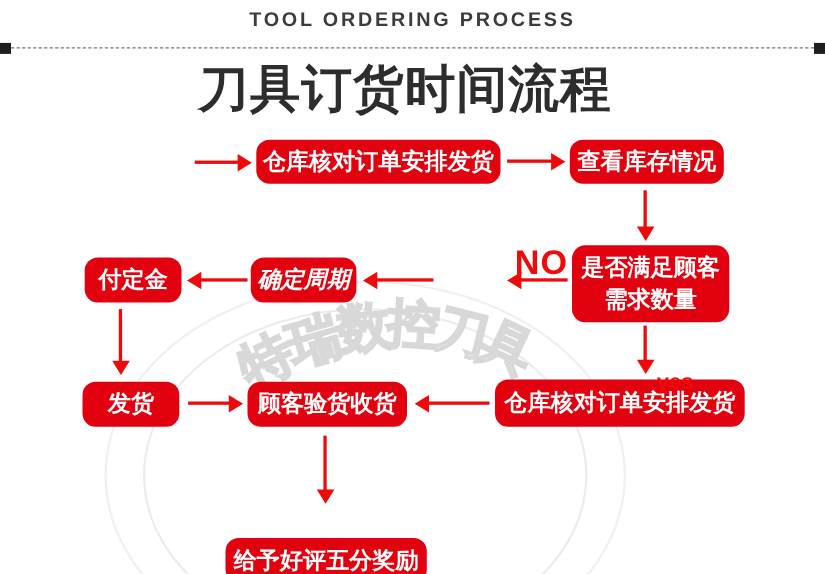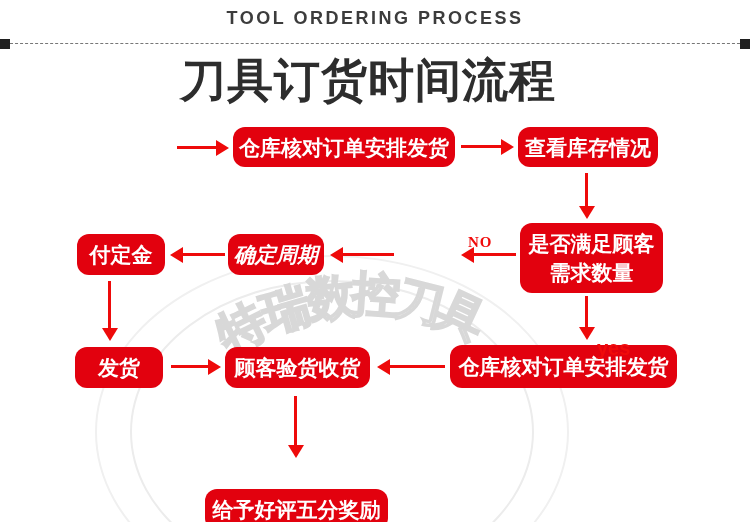--- a/index.html
+++ b/index.html
@@ -43,21 +43,21 @@
       border-top:8px solid transparent;border-bottom:8px solid transparent;
       border-right:13px solid #ee0a0a;}
   .v-arrow{width:16px;}
   .v-arrow .shaft{left:6px;width:3px;top:0;bottom:11px;}
   .v-arrow .head{position:absolute;bottom:0;left:0;width:0;height:0;
       border-left:8px solid transparent;border-right:8px solid transparent;
       border-top:13px solid #ee0a0a;}
 
   
   .branch-label{position:absolute;color:#f00b0b;font-weight:700;z-index:2;}
-  .no-label{left:468px;top:234px;font-size:15px;letter-spacing:1px;font-family:Liberation Serif, serif;}
+  .no-label{left:468px;top:221px;font-size:31px;letter-spacing:1px;}
   .yes-label{left:597px;top:295px;font-size:20px;margin-top:42px;}
 </style>
 </head>
 <body>
 
 <div class="page">
 
   <div class="top-title">TOOL ORDERING PROCESS</div>
   <div class="separator"></div>
   <div class="sep-cap left"></div>

